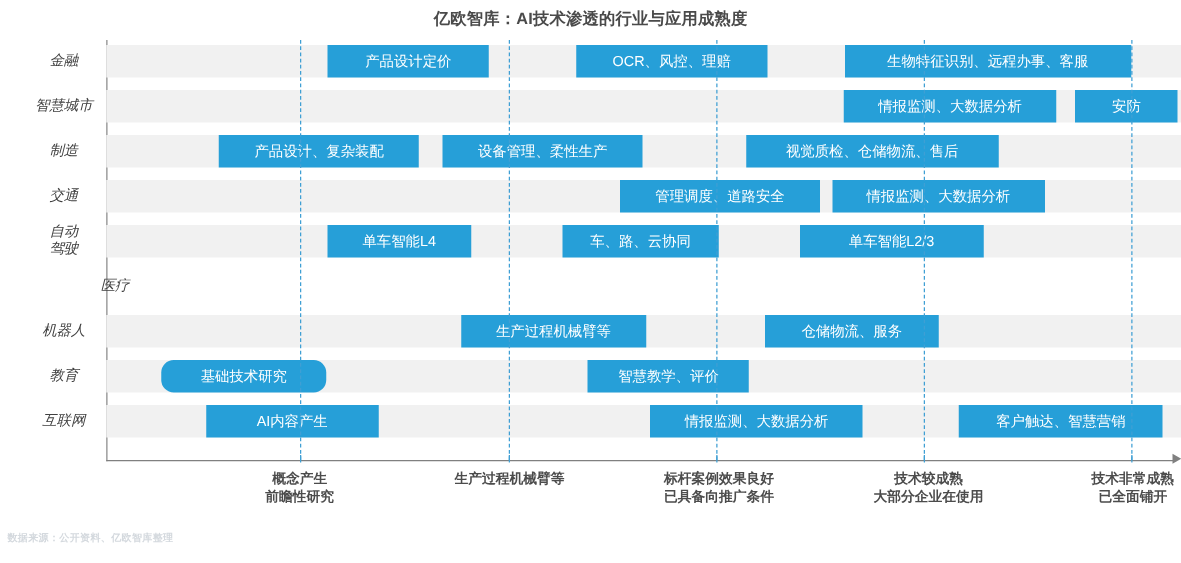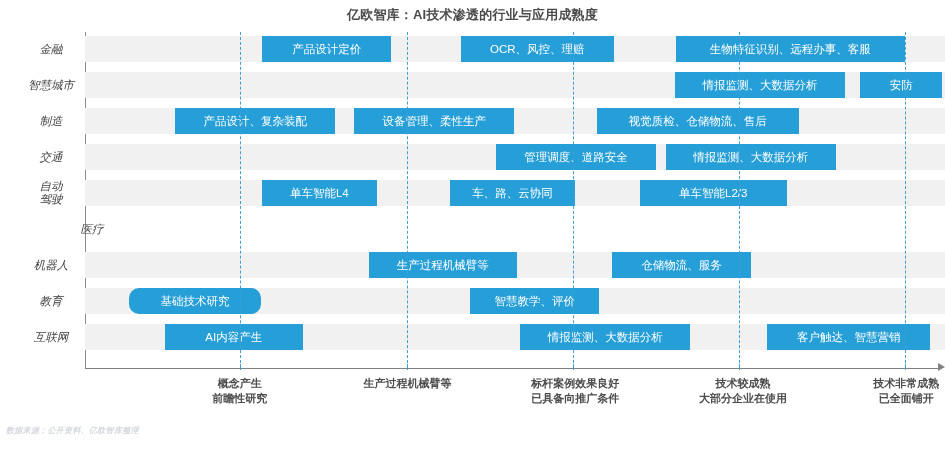--- a/index.html
+++ b/index.html
@@ -92,21 +92,20 @@
     font-size:11px;
     font-weight:bold;
     color:#4c4c4c;
     line-height:15px;
     width:170px;
   }
   .footer-note{
     position:absolute;
     left:6px;bottom:14px;
     font-size:8px;
-    font-style:italic;
     font-weight:bold;
     color:#d4d9de;
     letter-spacing:.3px;
   }
 </style>
 </head>
 <body>
 
 <div class="chart-title">亿欧智库：AI技术渗透的行业与应用成熟度</div>
 

